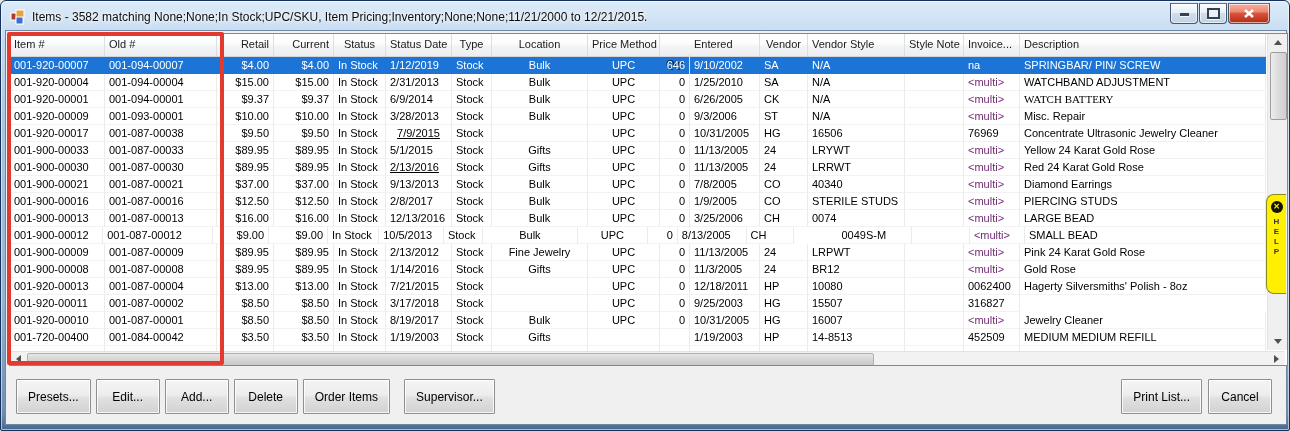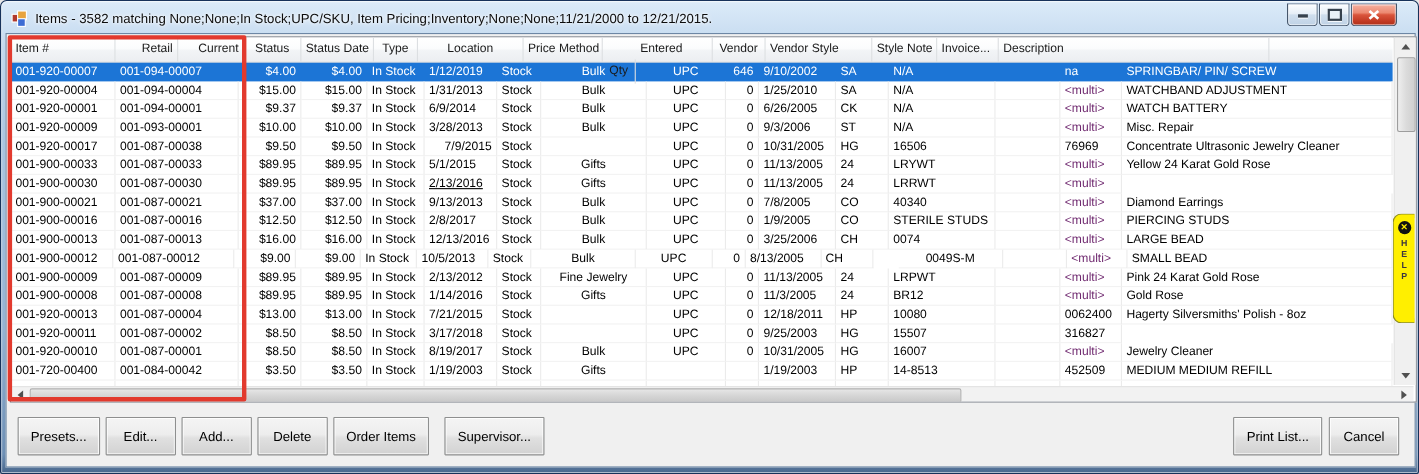--- a/index.html
+++ b/index.html
@@ -105,20 +105,21 @@
         <line x1="10" y1="2" x2="2" y2="9" stroke="#ffffff" stroke-width="2.4"></line>
       </svg>
     </div>
   </div>
 
   <div class="content">
 
     <div class="listview">
       <div class="lv-header">
           <div class="hcell" style="width: 95px; text-align: left;">Item #</div>
+          <div class="hcell" style="width: 112px; text-align: left;">Old #</div>
           <div class="hcell" style="width: 57px; text-align: right;">Retail</div>
           <div class="hcell" style="width: 60px; text-align: right;">Current</div>
           <div class="hcell" style="width: 52px; text-align: center;">Status</div>
           <div class="hcell" style="width: 66px; text-align: left;">Status Date</div>
           <div class="hcell" style="width: 40px; text-align: center;">Type</div>
           <div class="hcell" style="width: 96px; text-align: center;">Location</div>
           <div class="hcell" style="width: 72px; text-align: center;">Price Method</div>
           <div class="hcell" style="width: 30px; text-align: center; margin-top: 20px;">Qty</div>
           <div class="hcell" style="width: 70px; text-align: left;">Entered</div>
           <div class="hcell" style="width: 48px; text-align: center;">Vendor</div>
@@ -145,21 +146,21 @@
             <div class="cell" style="width: 59px; text-align: left;"></div>
             <div class="cell" style="width: 56px; text-align: left;">na</div>
             <div class="cell" style="width: 246px; text-align: left;">SPRINGBAR/ PIN/ SCREW</div>
           </div>
           <div class="row">
             <div class="cell" style="width: 95px; text-align: left;">001-920-00004</div>
             <div class="cell" style="width: 112px; text-align: left;">001-094-00004</div>
             <div class="cell" style="width: 57px; text-align: right;">$15.00</div>
             <div class="cell" style="width: 60px; text-align: right;">$15.00</div>
             <div class="cell" style="width: 52px; text-align: left;">In Stock</div>
-            <div class="cell" style="width: 66px; text-align: left;">1/31/2013</div>
+            <div class="cell" style="width: 66px; text-align: left;">2/31/2013</div>
             <div class="cell" style="width: 40px; text-align: left;">Stock</div>
             <div class="cell" style="width: 96px; text-align: center;">Bulk</div>
             <div class="cell" style="width: 72px; text-align: center;">UPC</div>
             <div class="cell" style="width: 30px; text-align: right;">0</div>
             <div class="cell" style="width: 70px; text-align: left;">1/25/2010</div>
             <div class="cell" style="width: 48px; text-align: left;">SA</div>
             <div class="cell" style="width: 97px; text-align: left;">N/A</div>
             <div class="cell" style="width: 59px; text-align: left;"></div>
             <div class="cell multi" style="width: 56px; text-align: left;">&lt;multi&gt;</div>
             <div class="cell" style="width: 246px; text-align: left;">WATCHBAND ADJUSTMENT</div>
@@ -173,21 +174,21 @@
             <div class="cell" style="width: 66px; text-align: left;">6/9/2014</div>
             <div class="cell" style="width: 40px; text-align: left;">Stock</div>
             <div class="cell" style="width: 96px; text-align: center;">Bulk</div>
             <div class="cell" style="width: 72px; text-align: center;">UPC</div>
             <div class="cell" style="width: 30px; text-align: right;">0</div>
             <div class="cell" style="width: 70px; text-align: left;">6/26/2005</div>
             <div class="cell" style="width: 48px; text-align: left;">CK</div>
             <div class="cell" style="width: 97px; text-align: left;">N/A</div>
             <div class="cell" style="width: 59px; text-align: left;"></div>
             <div class="cell multi" style="width: 56px; text-align: left;">&lt;multi&gt;</div>
-            <div class="cell" style="width: 246px; text-align: left;">WATCH BATTERY</div>
+            <div class="cell" style="width: 246px; text-align: left; font-family: Liberation Serif, serif;">WATCH BATTERY</div>
           </div>
           <div class="row">
             <div class="cell" style="width: 95px; text-align: left;">001-920-00009</div>
             <div class="cell" style="width: 112px; text-align: left;">001-093-00001</div>
             <div class="cell" style="width: 57px; text-align: right;">$10.00</div>
             <div class="cell" style="width: 60px; text-align: right;">$10.00</div>
             <div class="cell" style="width: 52px; text-align: left;">In Stock</div>
             <div class="cell" style="width: 66px; text-align: left;">3/28/2013</div>
             <div class="cell" style="width: 40px; text-align: left;">Stock</div>
             <div class="cell" style="width: 96px; text-align: center;">Bulk</div>
@@ -199,21 +200,21 @@
             <div class="cell" style="width: 59px; text-align: left;"></div>
             <div class="cell multi" style="width: 56px; text-align: left;">&lt;multi&gt;</div>
             <div class="cell" style="width: 246px; text-align: left;">Misc. Repair</div>
           </div>
           <div class="row">
             <div class="cell" style="width: 95px; text-align: left;">001-920-00017</div>
             <div class="cell" style="width: 112px; text-align: left;">001-087-00038</div>
             <div class="cell" style="width: 57px; text-align: right;">$9.50</div>
             <div class="cell" style="width: 60px; text-align: right;">$9.50</div>
             <div class="cell" style="width: 52px; text-align: left;">In Stock</div>
-            <div class="cell" style="width: 66px; text-align: right;">7/9/2015</div>
+            <div class="cell" style="width: 66px; text-align: center; text-decoration: underline;">7/9/2015</div>
             <div class="cell" style="width: 40px; text-align: left;">Stock</div>
             <div class="cell" style="width: 96px; text-align: center;"></div>
             <div class="cell" style="width: 72px; text-align: center;">UPC</div>
             <div class="cell" style="width: 30px; text-align: right;">0</div>
             <div class="cell" style="width: 70px; text-align: left;">10/31/2005</div>
             <div class="cell" style="width: 48px; text-align: left;">HG</div>
             <div class="cell" style="width: 97px; text-align: left;">16506</div>
             <div class="cell" style="width: 59px; text-align: left;"></div>
             <div class="cell" style="width: 56px; text-align: left;">76969</div>
             <div class="cell" style="width: 246px; text-align: left;">Concentrate Ultrasonic Jewelry Cleaner</div>
@@ -245,20 +246,21 @@
             <div class="cell" style="width: 66px; text-align: left; text-decoration: underline;">2/13/2016</div>
             <div class="cell" style="width: 40px; text-align: left;">Stock</div>
             <div class="cell" style="width: 96px; text-align: center;">Gifts</div>
             <div class="cell" style="width: 72px; text-align: center;">UPC</div>
             <div class="cell" style="width: 30px; text-align: right;">0</div>
             <div class="cell" style="width: 70px; text-align: left;">11/13/2005</div>
             <div class="cell" style="width: 48px; text-align: left;">24</div>
             <div class="cell" style="width: 97px; text-align: left;">LRRWT</div>
             <div class="cell" style="width: 59px; text-align: left;"></div>
             <div class="cell multi" style="width: 56px; text-align: left;">&lt;multi&gt;</div>
+            <div class="cell" style="width: 246px; text-align: left;">Red 24 Karat Gold Rose</div>
           </div>
           <div class="row">
             <div class="cell" style="width: 95px; text-align: left;">001-900-00021</div>
             <div class="cell" style="width: 112px; text-align: left;">001-087-00021</div>
             <div class="cell" style="width: 57px; text-align: right;">$37.00</div>
             <div class="cell" style="width: 60px; text-align: right;">$37.00</div>
             <div class="cell" style="width: 52px; text-align: left;">In Stock</div>
             <div class="cell" style="width: 66px; text-align: left;">9/13/2013</div>
             <div class="cell" style="width: 40px; text-align: left;">Stock</div>
             <div class="cell" style="width: 96px; text-align: center;">Bulk</div>

